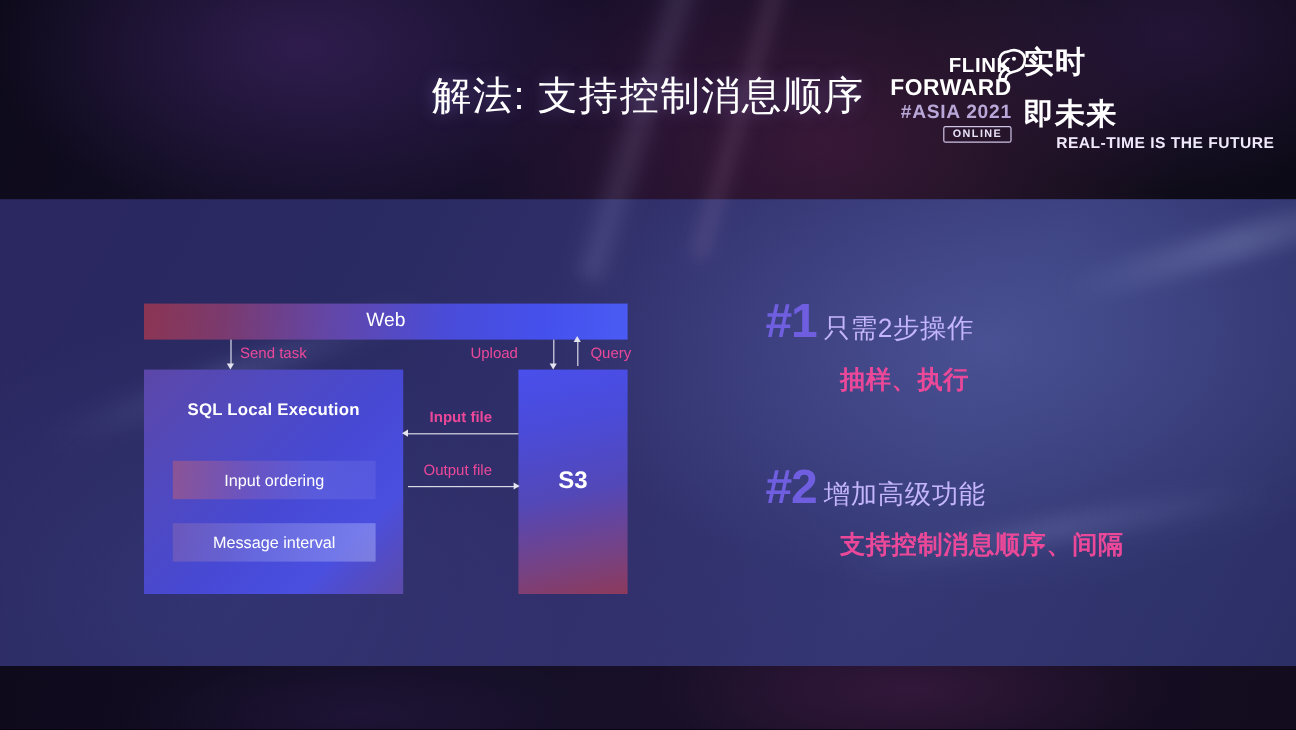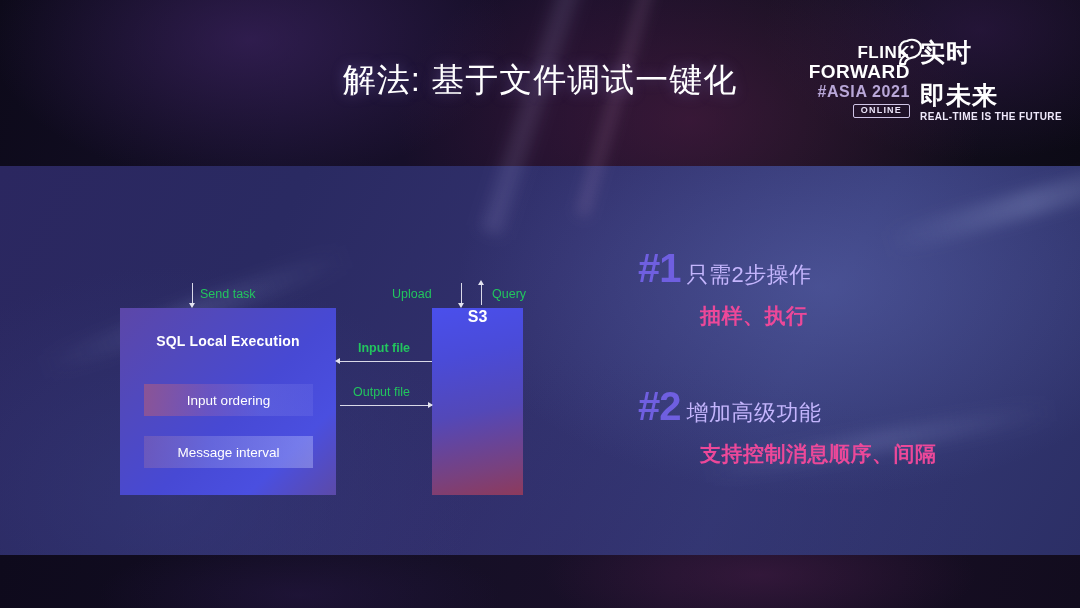--- a/index.html
+++ b/index.html
@@ -97,21 +97,21 @@
     position: absolute; right: -14px; top: -6px;
     width: 34px; height: 30px;
   }
   .logo-right { text-align: left; line-height: 1; }
   .logo-cn1, .logo-cn2 {
     display: block; color: #fff; font-size: 25px; font-weight: 700; letter-spacing: 1px;
   }
   .logo-cn2 { margin-top: 18px; }
   .logo-en {
     display: block; margin-top: 4px;
-    color: #efe9fb; font-size: 10px; font-weight: 700; letter-spacing: .4px;
+    color: #efe9fb; font-size: 13px; font-weight: 700; letter-spacing: .4px; margin-left: 27px;
   }
 
   
   .diagram { position: absolute; left: 120px; top: 253px; width: 420px; height: 242px; }
 
   .box {
     position: absolute;
     color: #fff;
     box-sizing: border-box;
   }
@@ -141,28 +141,28 @@
     background: linear-gradient(92deg, rgba(180,92,122,.58) 0%, rgba(150,100,180,.40) 38%, rgba(140,140,235,.26) 70%, rgba(150,150,240,.16) 100%);
     text-align: center;
   }
   .subbox-2 {
     top: 128px;
     background: linear-gradient(92deg, rgba(150,110,170,.40) 0%, rgba(150,150,230,.38) 40%, rgba(190,198,255,.40) 100%);
   }
   .box-s3 {
     left: 312px; top: 55px; width: 91px; height: 187px;
     background: linear-gradient(168deg, #4a4fec 0%, #4a4bd8 26%, #5348b8 55%, #78417f 84%, #8d3a5c 100%);
-    display: flex; align-items: flex-start; justify-content: center;
-    font-size: 16px; font-weight: 700;
+    display: flex; align-items: center; justify-content: center;
+    font-size: 20px; font-weight: 700;
   }
 
   
   .conn-label {
     position: absolute;
-    color: #22c55e; font-size: 12.5px; white-space: nowrap;
+    color: #ec4899; font-size: 12.5px; white-space: nowrap;
   }
   .vline {
     position: absolute; width: 1px;
     background: #d9d9e8;
   }
   .hline {
     position: absolute; height: 1px;
     background: #d9d9e8;
   }
   .arrow {
@@ -199,21 +199,21 @@
   <div class="band-top"></div>
   <div class="band-mid"></div>
   <div class="band-bot"></div>
 
   <div class="streak s1"></div>
   <div class="streak s2"></div>
   <div class="streak s3"></div>
   <div class="streak s4"></div>
   <div class="streak s5"></div>
 
-  <div class="title">解法: 基于文件调试一键化</div>
+  <div class="title">解法: 支持控制消息顺序</div>
 
   <div class="logo">
     <div class="logo-left">
       <div class="logo-ff">
         <span class="l1">FLINK</span>
         <span class="l2">FORWARD</span>
       </div>
       <span class="logo-asia">#ASIA 2021</span>
       <span class="logo-online">ONLINE</span>
       <svg class="squirrel" viewBox="0 0 34 30">
@@ -223,20 +223,23 @@
     </div>
     <div class="logo-right">
       <span class="logo-cn1">实时</span>
       <span class="logo-cn2">即未来</span>
       <span class="logo-en">REAL-TIME IS THE FUTURE</span>
     </div>
   </div>
 
   <div class="diagram">
 
+    <div class="box box-web">
+      <span>Web</span>
+    </div>
 
     <div class="box box-sql">
       <div class="sql-title">SQL Local Execution</div>
       <div class="subbox subbox-1">
         <span>Input ordering</span>
       </div>
       <div class="subbox subbox-2">
         <span>Message interval</span>
       </div>
     </div>

